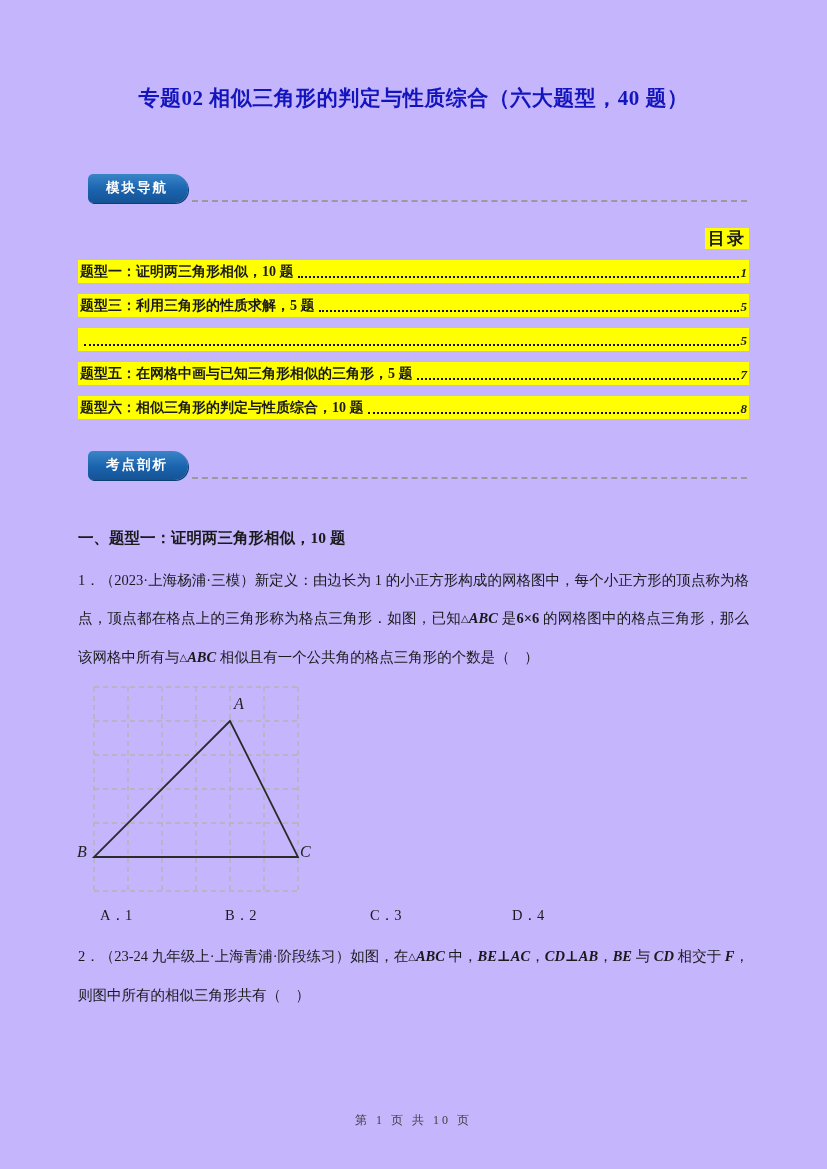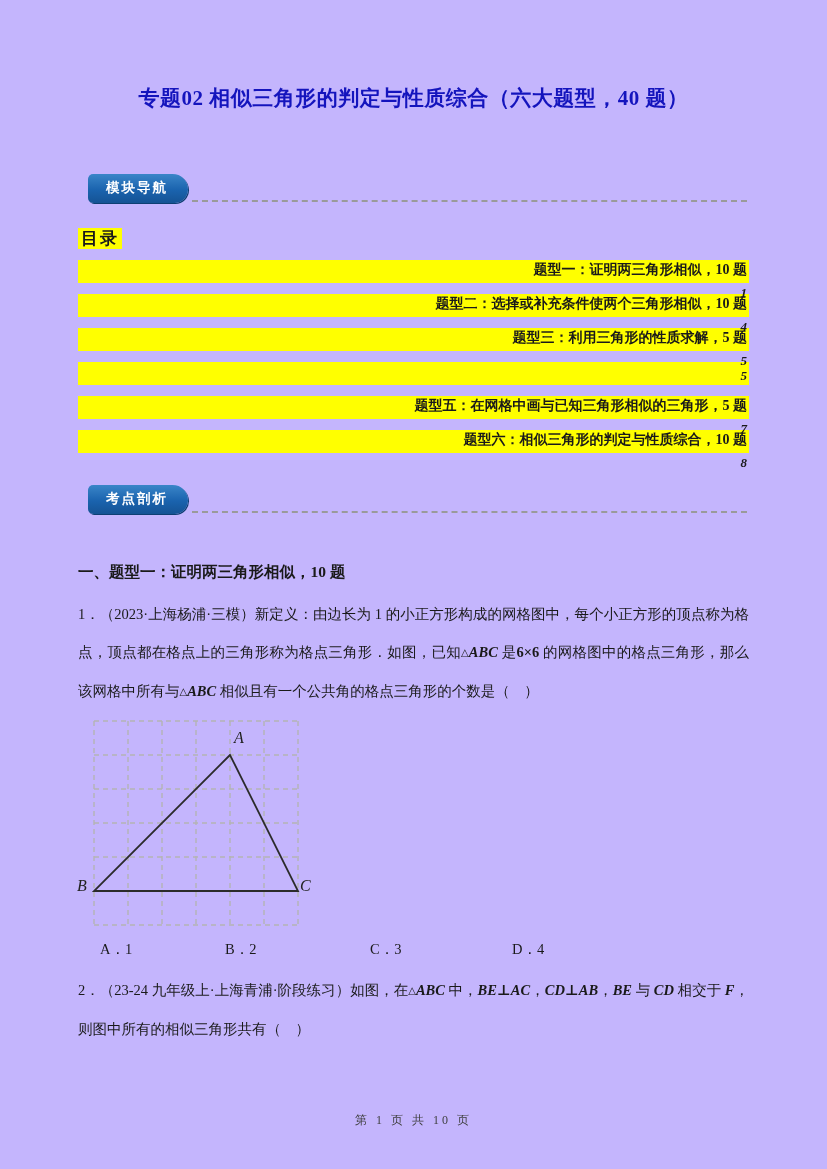--- a/index.html
+++ b/index.html
@@ -44,37 +44,36 @@
     z-index: 2;
   }
   .dash-line {
     flex: 1;
     border-bottom: 2px dashed #9a9a9a;
     margin-bottom: 1px;
     margin-left: 4px;
   }
 
   
-  .toc-heading { margin-top: 24px; text-align: left; }
+  .toc-heading { margin-top: 24px; text-align: right; }
   .toc-heading span {
     background: #ffff00;
     font-size: 17px;
     font-weight: bold;
     padding: 1px 3px;
     letter-spacing: 2px;
   }
   .toc { margin-top: 10px; }
   .toc-row {
     display: flex;
     align-items: flex-end;
     background: #ffff00;
     height: 23px;
     margin-bottom: 11px;
     padding: 0 2px 2px 2px;
-    flex-direction: column;
   }
   .toc-label {
     font-weight: bold;
     font-size: 14px;
     white-space: nowrap;
     line-height: 19px;
   }
   .toc-leader {
     flex: 1;
     border-bottom: 2px dotted #111;
@@ -164,25 +163,20 @@
 
     <div class="toc-heading">
       <span>目录</span>
     </div>
 
     <div class="toc">
       <div class="toc-row">
         <span class="toc-label">题型一：证明两三角形相似，10 题</span>
         <span class="toc-leader"></span>
         <span class="toc-page">1</span>
-      </div>
-      <div class="toc-row">
-        <span class="toc-label">题型二：选择或补充条件使两个三角形相似，10 题</span>
-        <span class="toc-leader"></span>
-        <span class="toc-page">4</span>
       </div>
       <div class="toc-row">
         <span class="toc-label">题型三：利用三角形的性质求解，5 题</span>
         <span class="toc-leader"></span>
         <span class="toc-page">5</span>
       </div>
       <div class="toc-row">
         <span class="toc-leader"></span>
         <span class="toc-page">5</span>
       </div>

